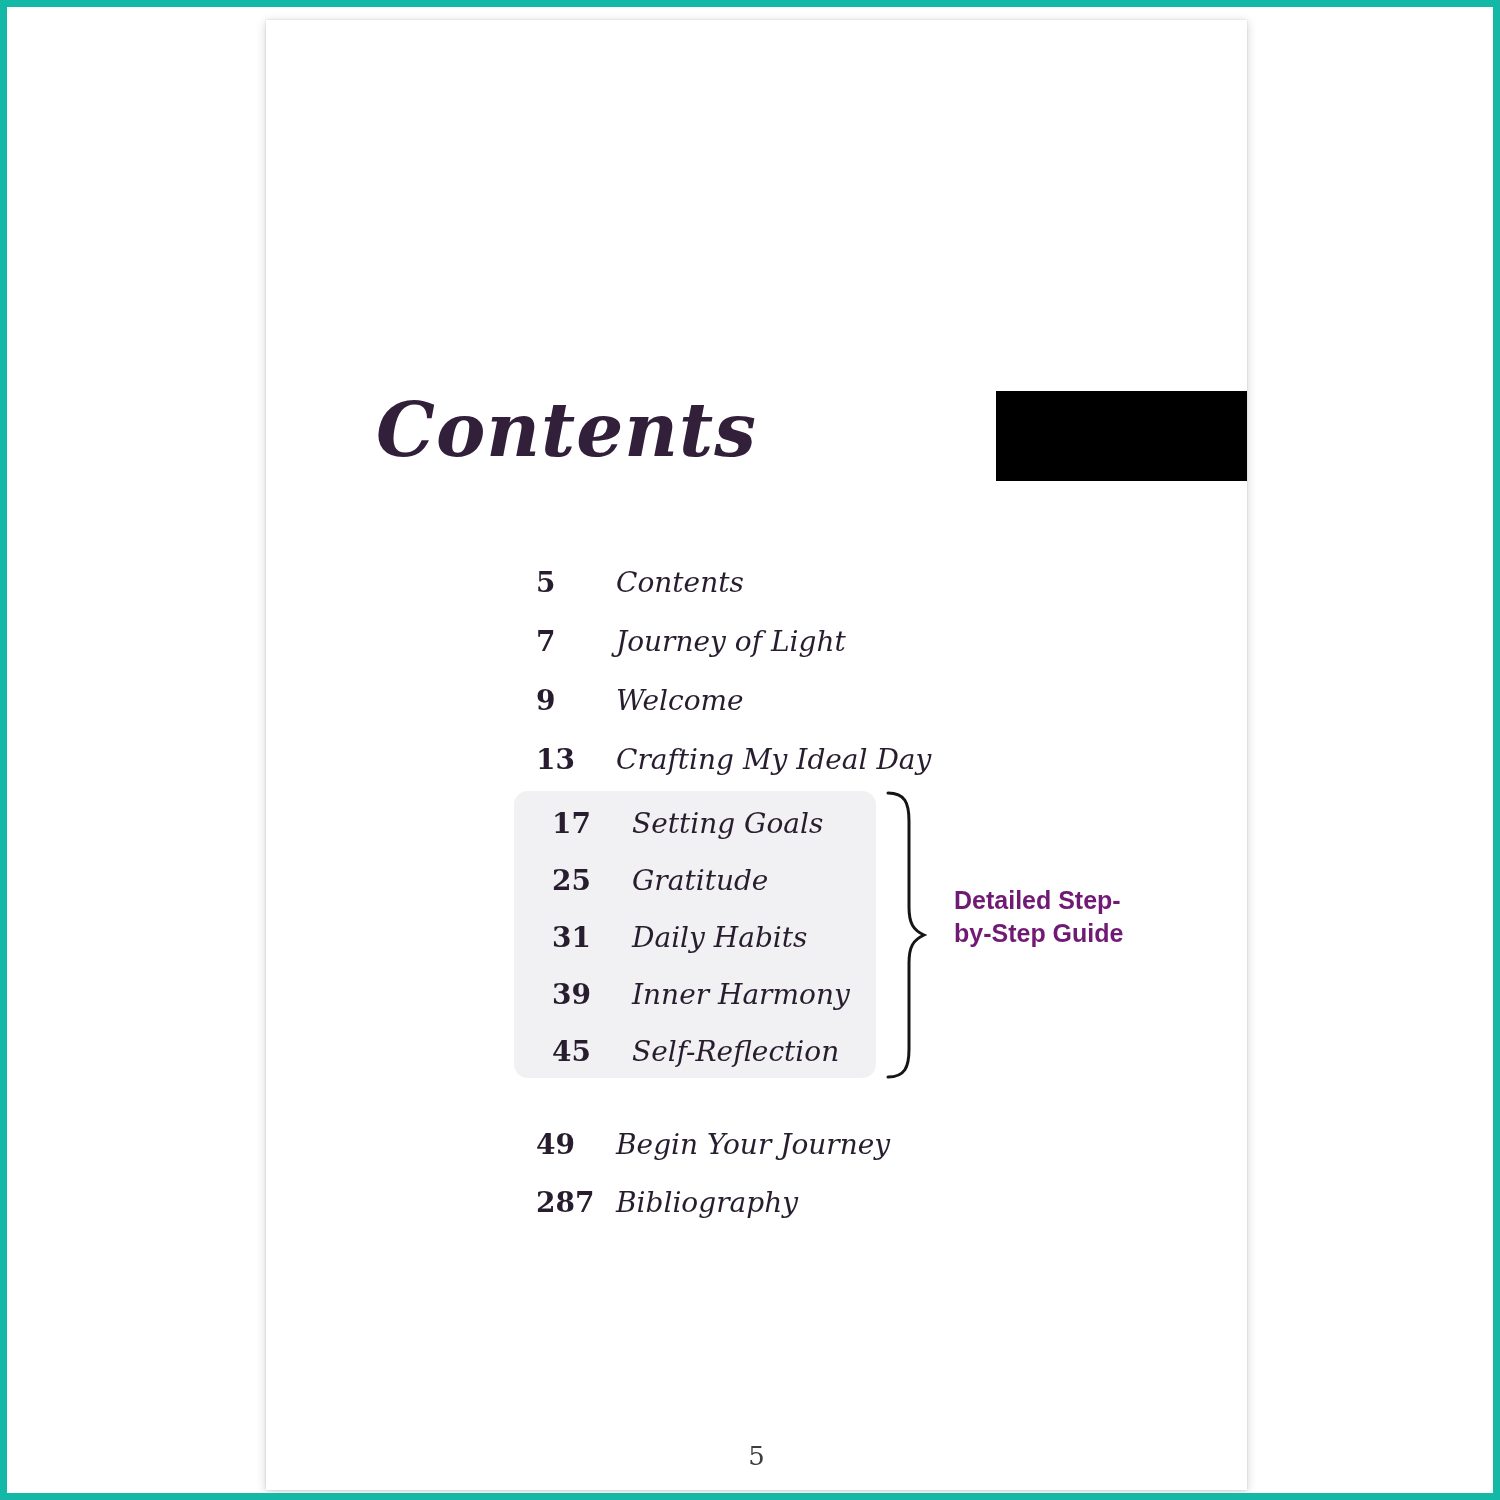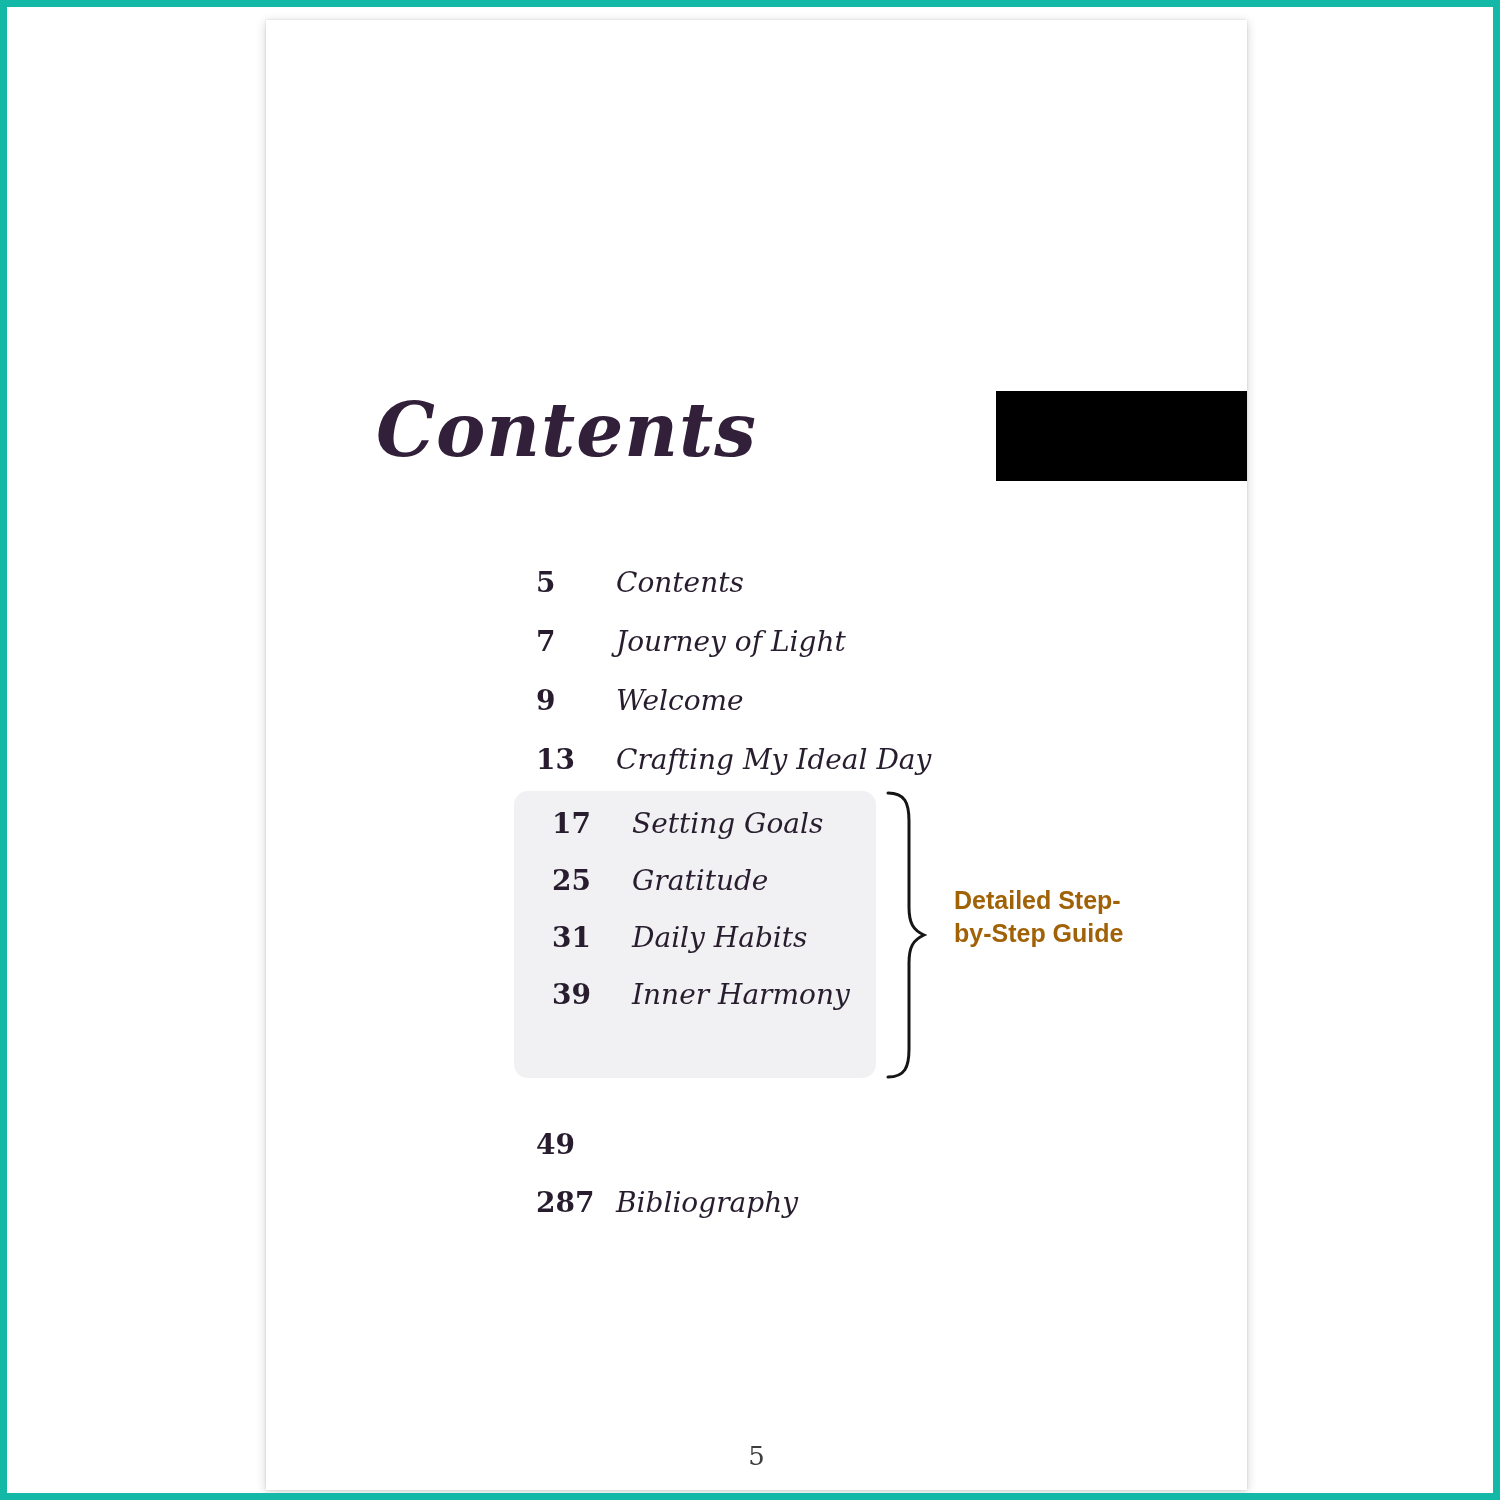--- a/index.html
+++ b/index.html
@@ -82,21 +82,21 @@
   }
   .annotation-label {
     position: absolute;
     left: 688px;
     top: 864px;
     width: 195px;
     font-family: "Liberation Sans", sans-serif;
     font-weight: bold;
     font-size: 25px;
     line-height: 33px;
-    color: #a16207;
+    color: #701a75;
   }
   .folio {
     position: absolute;
     left: 0;
     top: 1421px;
     width: 100%;
     text-align: center;
     font-size: 26px;
     color: #3d3d3d;
   }
@@ -151,26 +151,31 @@
         <div class="toc-row">
           <span class="toc-num">31</span>
           <span class="toc-entry-title">Daily Habits</span>
         </div>
 
         <div class="toc-row">
           <span class="toc-num">39</span>
           <span class="toc-entry-title">Inner Harmony</span>
         </div>
 
+        <div class="toc-row">
+          <span class="toc-num">45</span>
+          <span class="toc-entry-title">Self-Reflection</span>
+        </div>
       </div>
 
     <div class="toc-list toc-c">
 
         <div class="toc-row">
           <span class="toc-num">49</span>
+          <span class="toc-entry-title">Begin Your Journey</span>
         </div>
 
 
 
         <div class="toc-row">
           <span class="toc-num">287</span>
           <span class="toc-entry-title">Bibliography</span>
         </div>
       </div>
 

